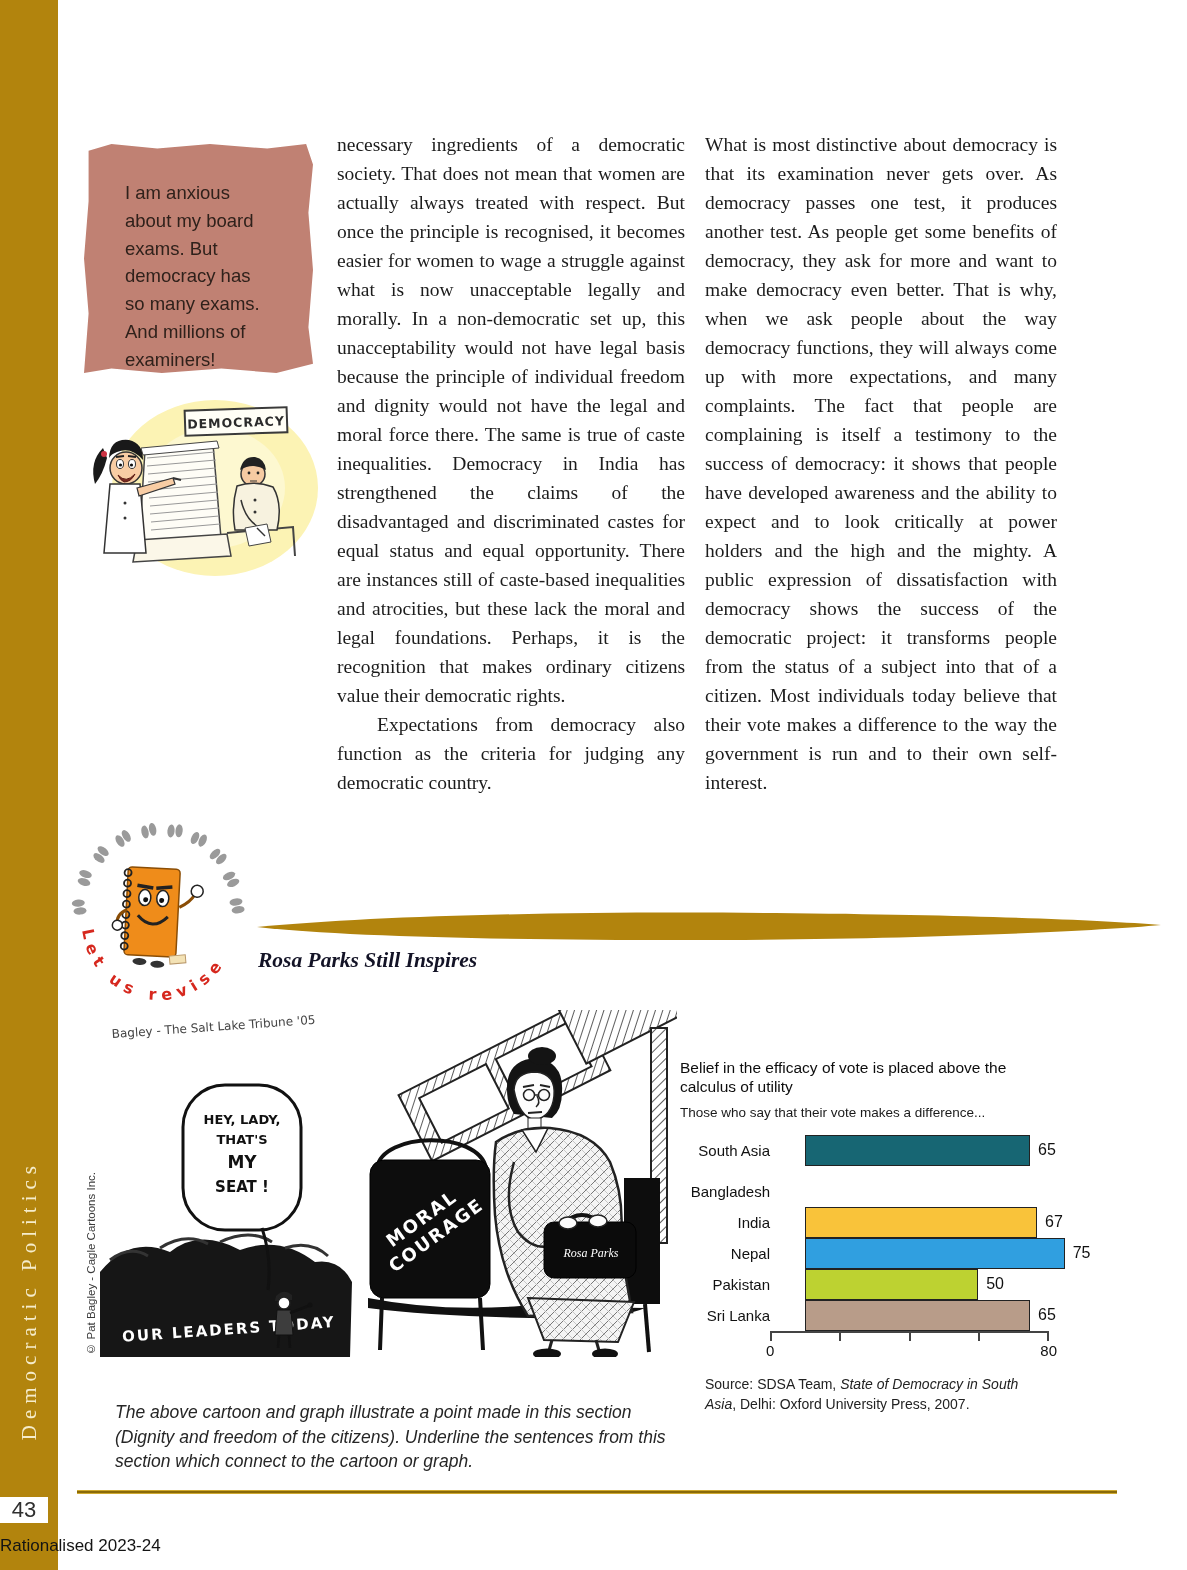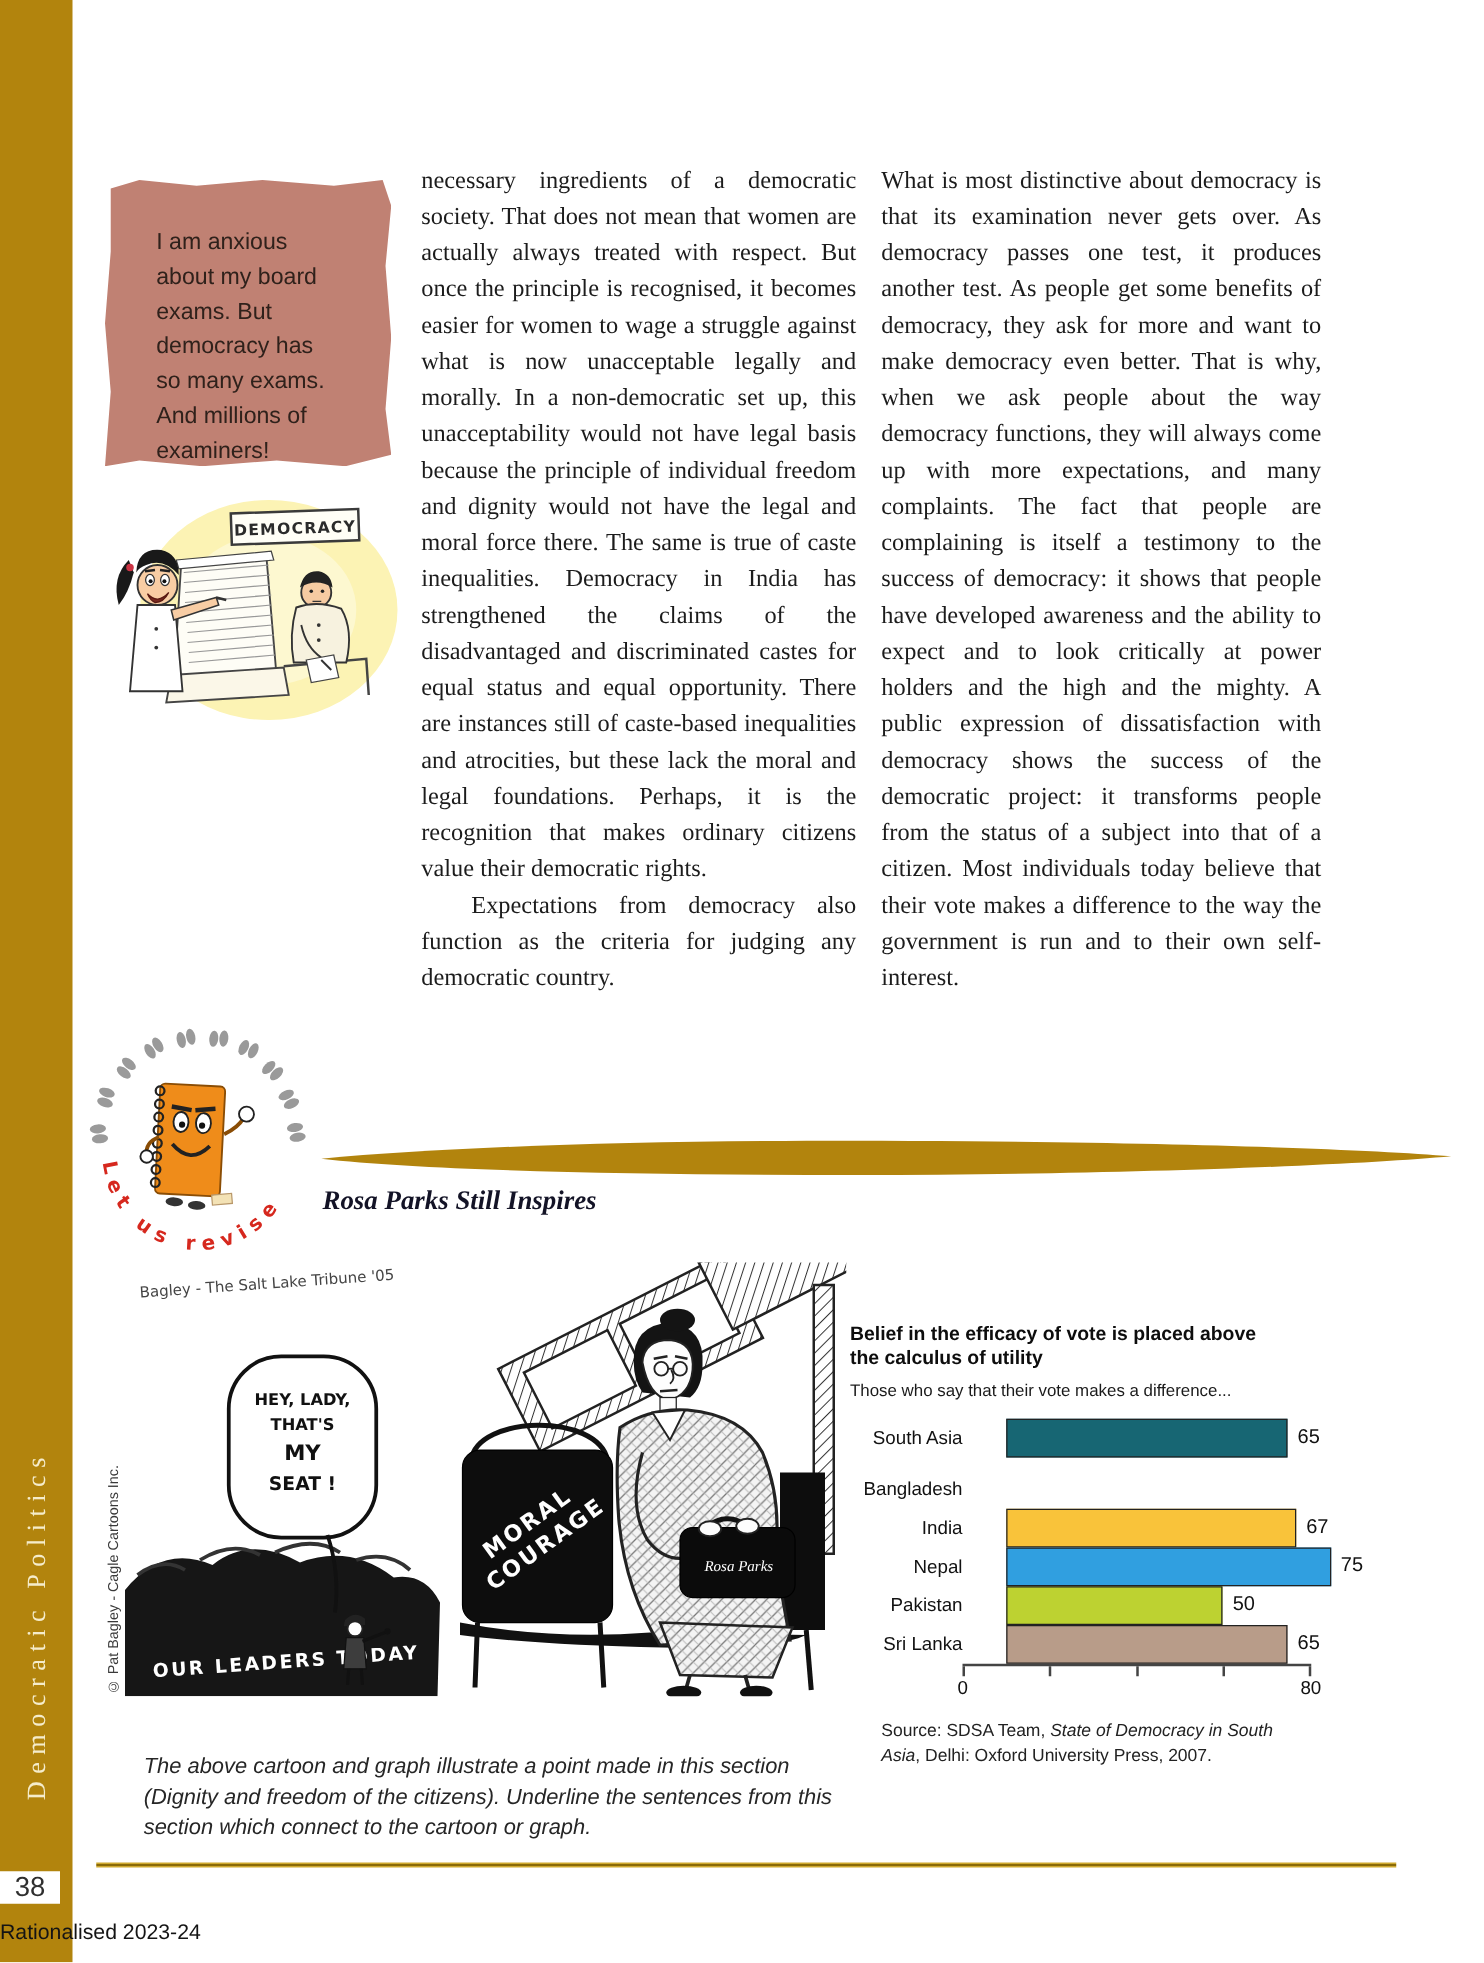--- a/index.html
+++ b/index.html
@@ -32,21 +32,21 @@
   
   .exam-cartoon{position:absolute;left:77px;top:388px;}
   .revise-badge{position:absolute;left:68px;top:816px;}
   .swoosh{position:absolute;left:255px;top:908px;}
   .section-heading{position:absolute;left:258px;top:948px;margin:0;
         font-family:"Liberation Serif",serif;font-style:italic;font-weight:bold;
         font-size:21.5px;color:#131326;}
   .rosa-cartoon{position:absolute;left:100px;top:1010px;}
   
   .chart{position:absolute;left:680px;top:1058px;width:430px;}
-  .chart-title{font-weight:bold;font-size:15.5px;line-height:1.25;color:#0d0d0d;width:330px;}
+  .chart-title{font-weight:normal;font-size:15.5px;line-height:1.25;color:#0d0d0d;width:330px;}
   .chart-subtitle{font-size:13.5px;color:#1a1a1a;margin-top:8px;}
   .chart-rows{margin-top:15px;}
   .crow{display:flex;height:31px;gap:28px;}
   .crow.first{margin-bottom:10px;}
   .clabel{width:90px;text-align:right;padding-right:7px;font-size:15px;color:#111;align-self:center;}
   .ctrack{position:relative;width:278px;}
   .cbar{position:absolute;left:0;top:0;bottom:0;border:1px solid #222;box-sizing:border-box;}
   .cval{position:absolute;top:50%;transform:translateY(-50%);font-size:16px;color:#111;}
   .caxis{margin-left:90px;width:279px;border-top:2px solid #444;height:9px;position:relative;}
   .caxis i{position:absolute;top:0;height:8px;border-left:2px solid #444;}
@@ -65,21 +65,21 @@
 </head>
 <body>
 
 <div class="page">
 
   <div class="sidebar"></div>
   <div class="sidebar-title-wrap">
     <span>Democratic Politics</span>
   </div>
   <div class="pagenum">
-    <span>38</span>
+    <span>43</span>
   </div>
   <div class="credit-wrap">
     <span>© Pat Bagley - Cagle Cartoons Inc.</span>
   </div>
 
   <div class="speech-box">
     <p>I am anxious
 about my board
 exams. But
 democracy has

